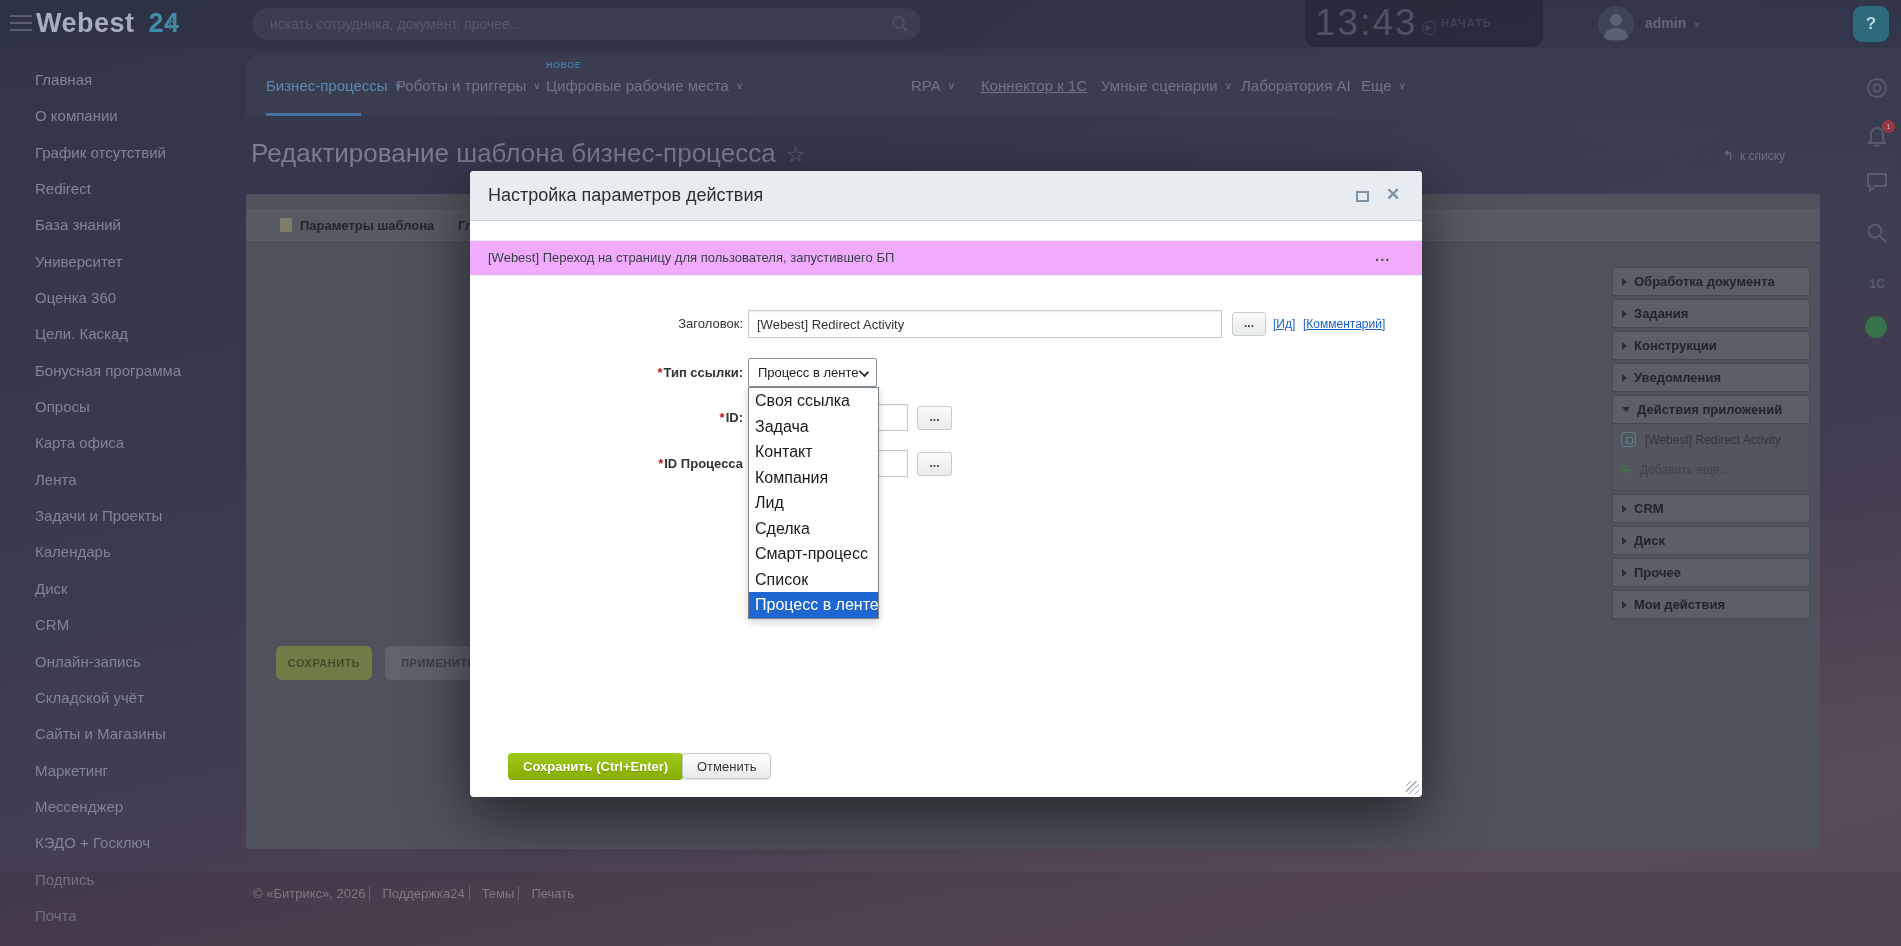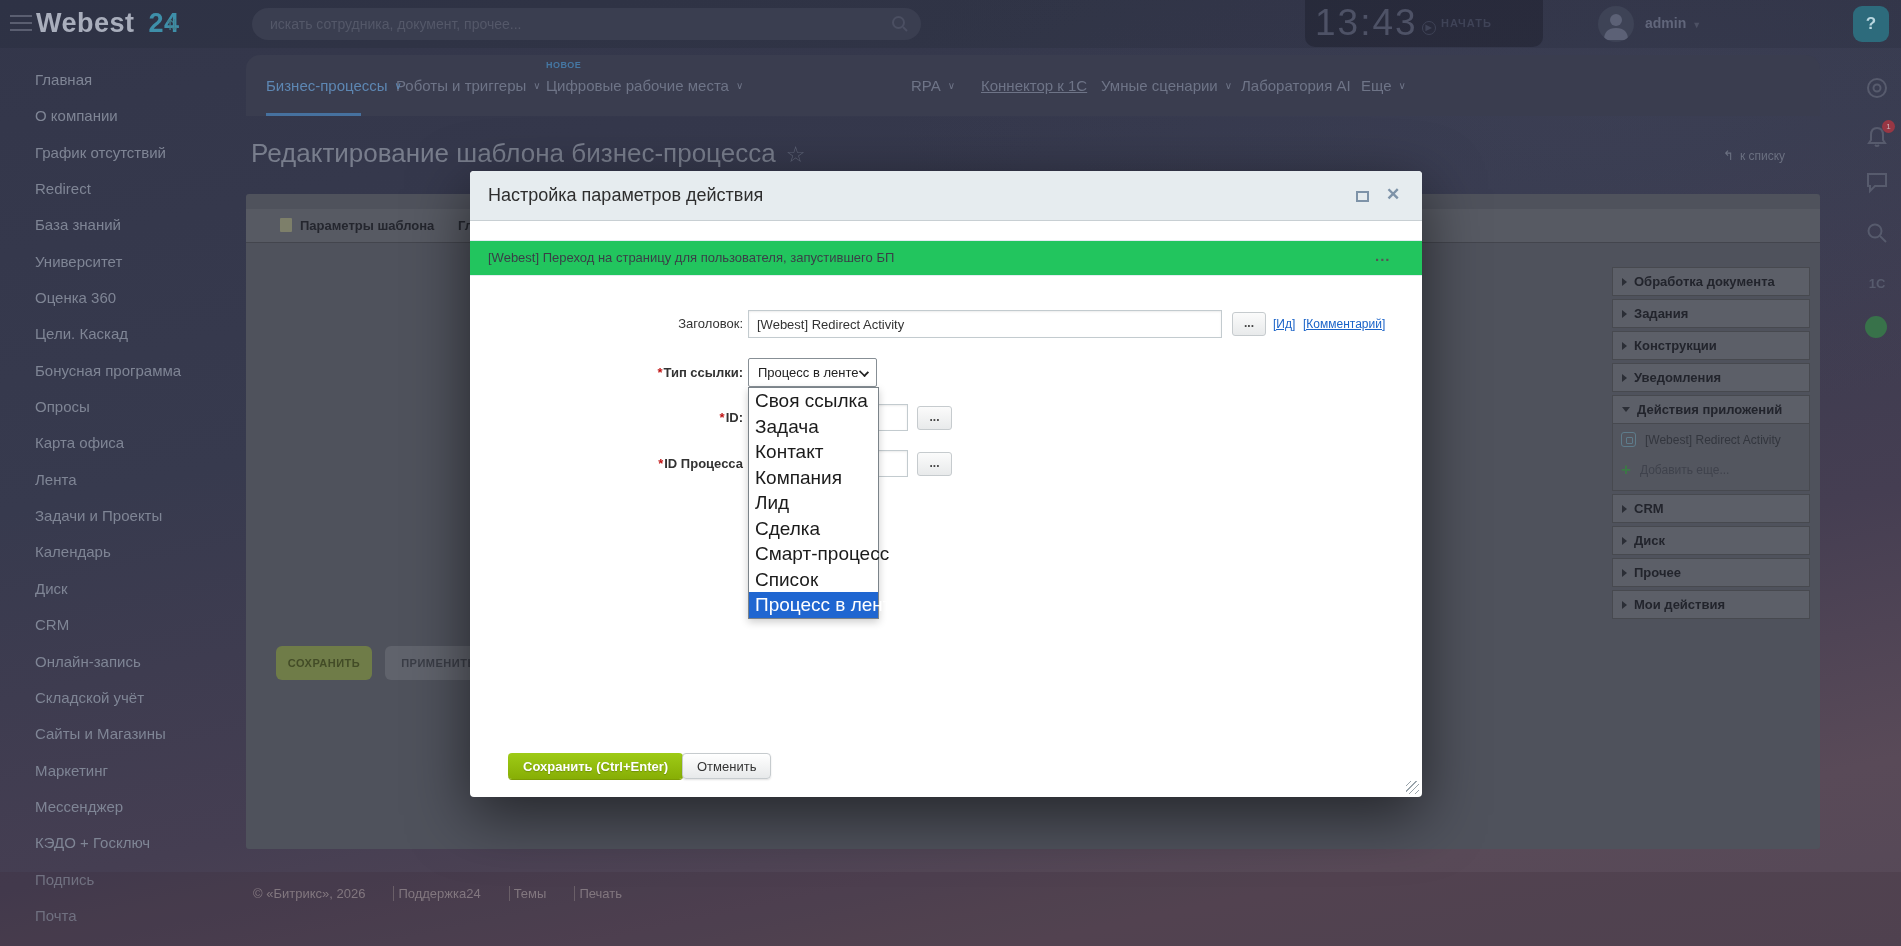--- a/index.html
+++ b/index.html
@@ -68,41 +68,41 @@
   .pbody { background:#53565f; border:1px solid #47494f; border-top:none; margin:-3px 0 3px 0; padding:8px 0 10px 8px; }
   .pitem { font-size:12px; color:#33363e; line-height:16px; margin-bottom:12px; cursor:pointer; white-space:nowrap; }
   .app-ico { display:inline-block; width:15px; height:15px; border:1px solid #5e7c8b; border-radius:3px; margin-right:9px; vertical-align:-3px; position:relative; }
   .app-ico::after { content:""; position:absolute; left:4px; top:4px; width:5px; height:5px; border:1px solid #5e7c8b; border-radius:1px; }
   .padd { font-size:12px; color:#3f424c; cursor:pointer; }
   .padd .plus { color:#3c7a46; font-size:17px; font-weight:bold; margin-right:9px; vertical-align:-1px; }
   
   .footer-band { position:absolute; left:0; top:872px; width:100%; height:74px; background:rgba(60,40,56,.22); }
   .footer { position:absolute; left:253px; top:886px; font-size:13px; color:#82777f; }
   .footer span { margin-right:0; cursor:pointer; }
-  .footer span + span { border-left:1px solid #6a5f68; margin-left:28px; padding-left:4px; }
+  .footer span + span { border-left:1px solid #6a5f68; margin-left:4px; padding-left:12px; }
   .footer span:first-child { cursor:default; }
   
   .modal { position:absolute; left:470px; top:171px; width:952px; height:626px; background:#fff; border-radius:4px; box-shadow:0 18px 60px rgba(0,0,0,.55); }
   .m-head { position:relative; height:50px; background:#e6ecef; border-bottom:1px solid #c8cfd3; border-radius:4px 4px 0 0; }
   .m-title { position:absolute; left:18px; top:0; line-height:49px; font-size:18px; color:#2e2e2e; }
   .m-max { position:absolute; left:886px; top:20px; width:13px; height:11px; border:2px solid #7e93a8; cursor:pointer; }
   .m-close { position:absolute; left:916px; top:13px; font-size:17px; font-weight:bold; color:#7e93a8; cursor:pointer; }
-  .m-strip { position:absolute; left:0; top:69px; width:100%; height:36px; background:#22c55e; border-top:1px solid #e3ecf0; border-bottom:1px solid #e3ecf0; }
+  .m-strip { position:absolute; left:0; top:69px; width:100%; height:36px; background:#f0abfc; border-top:1px solid #e3ecf0; border-bottom:1px solid #e3ecf0; }
   .m-strip-text { position:absolute; left:18px; top:0; line-height:34px; font-size:13px; color:#3a3f47; }
   .m-dots { position:absolute; left:905px; top:0; line-height:30px; font-size:15px; font-weight:bold; color:#555; letter-spacing:1px; cursor:pointer; }
   .f-label { position:absolute; left:0; width:273px; text-align:right; font-size:13px; color:#333; line-height:28px; }
   .f-label.req { font-weight:bold; }
   .f-label .ast { color:#c01313; margin-right:1px; }
   .f-input { position:absolute; height:28px; border:1px solid #c3cbcf; box-shadow:inset 0 1px 2px rgba(0,0,0,.08); font-size:13px; color:#333; padding:0 8px; font-family:inherit; outline:none; background:#fff; }
   .mini-btn { position:absolute; height:24px; border:1px solid #c6cbce; border-radius:3px; background:linear-gradient(#fbfbfb,#e8eaeb); font-size:12px; font-weight:bold; color:#444; line-height:20px; text-align:center; cursor:pointer; }
   .f-link { position:absolute; font-size:12px; color:#1a63c8; text-decoration:underline; line-height:20px; cursor:pointer; white-space:nowrap; }
   .sel { position:absolute; left:278px; top:187px; width:129px; height:29px; border:1px solid #878f95; border-radius:2px; background:#fff; font-size:13px; color:#222; line-height:27px; padding-left:9px; cursor:pointer; }
   .sel .chev { position:absolute; right:8px; top:9px; width:8px; height:8px; border-right:2px solid #222; border-bottom:2px solid #222; transform:rotate(45deg) scale(1,.8); }
   .ddown { position:absolute; left:278px; top:216px; width:131px; background:#fff; border:1px solid #7b8389; box-shadow:0 3px 8px rgba(0,0,0,.2); z-index:5; }
-  .opt { height:25.5px; line-height:25.5px; padding-left:6px; font-size:19px; color:#1b1b1b; cursor:pointer; white-space:nowrap; }
+  .opt { height:25.5px; line-height:25.5px; padding-left:6px; font-size:16px; color:#1b1b1b; cursor:pointer; white-space:nowrap; }
   .opt.sel-opt { background:#1f66d1; color:#fff; }
   .m-btn { position:absolute; top:582px; height:26px; border-radius:4px; font-size:13px; font-weight:bold; cursor:pointer; border:none; font-family:inherit; }
   .m-btn.green { left:38px; padding:0 15px; background:linear-gradient(#9ecb16,#87ae05); color:#fff; box-shadow:0 1px 0 #7c9d04; text-shadow:0 1px 1px rgba(0,0,0,.2); }
   .m-btn.gray { left:212px; padding:0 14px; background:linear-gradient(#ffffff,#e7e9ea); border:1px solid #c6cbce; color:#333; font-weight:normal; box-shadow:0 1px 2px rgba(0,0,0,.12); }
   .grip { position:absolute; right:3px; bottom:3px; width:13px; height:13px; background:repeating-linear-gradient(135deg, transparent 0 3px, #9aa4ab 3px 4px); cursor:nwse-resize; }
   svg { display:block; }
 </style>
 </head>
 <body>
 

